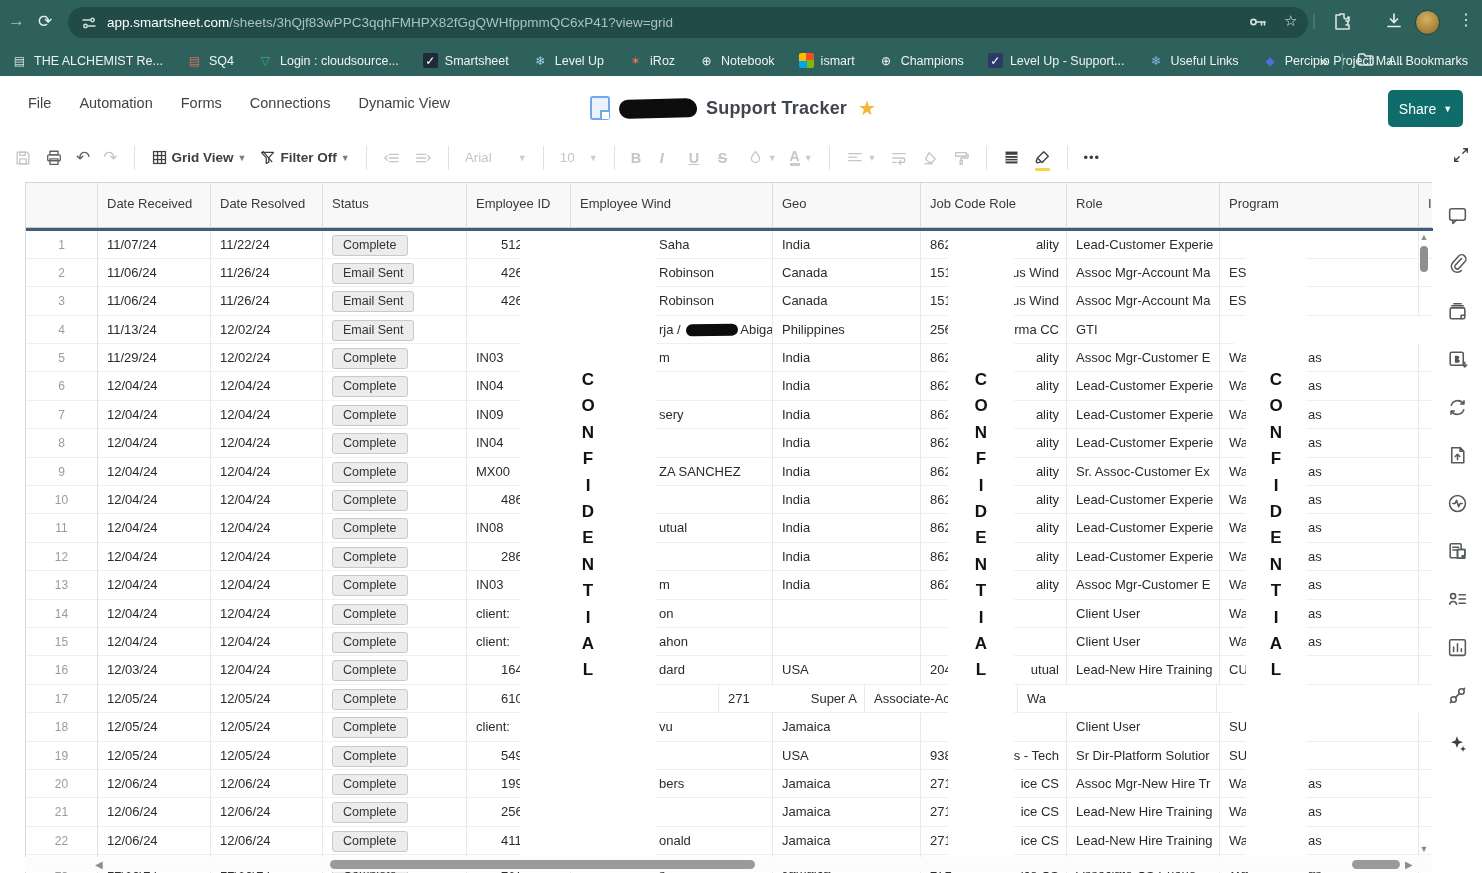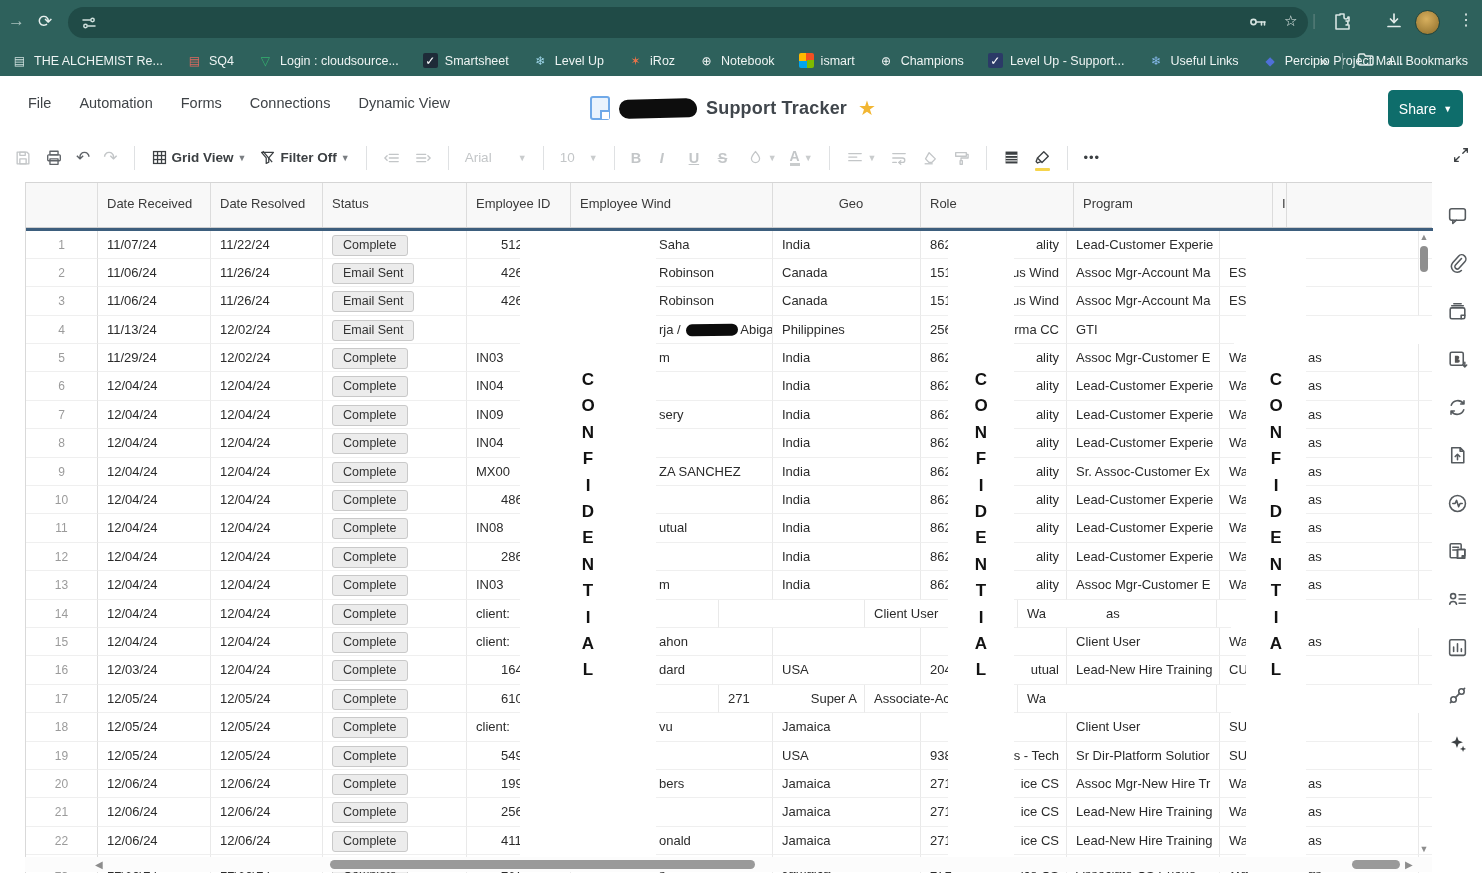--- a/index.html
+++ b/index.html
@@ -115,20 +115,21 @@
       <span id="omni-tune">
         <svg width="16" height="16" viewBox="0 0 16 16">
             <g stroke="#cfe0dd" stroke-width="1.5" fill="none" stroke-linecap="round">
               <line x1="2" y1="5" x2="9" y2="5"></line>
               <circle cx="11.5" cy="5" r="1.7"></circle>
               <line x1="14" y1="11" x2="7" y2="11"></line>
               <circle cx="4.5" cy="11" r="1.7"></circle>
             </g>
           </svg>
       </span>
+      <span id="omni-url"><span class="domain">app.smartsheet.com</span><span class="path">/sheets/3hQjf83wPPC3qqhFMHPX82fGgQWHfppmmQC6xP41?view=grid</span></span>
     </div>
     <span class="abs omni-right" style="left:1248px;">
       <svg width="20" height="16" viewBox="0 0 20 16">
           <g stroke="#d6e4e1" stroke-width="1.6" fill="none" stroke-linecap="round">
             <circle cx="5.5" cy="8" r="2.6"></circle>
             <line x1="8.2" y1="8" x2="17" y2="8"></line>
             <line x1="13.5" y1="8" x2="13.5" y2="11"></line>
             <line x1="16.5" y1="8" x2="16.5" y2="11"></line>
           </g>
         </svg>
@@ -398,21 +399,22 @@
   </span>
 
   <div id="grid" class="abs">
     <div id="ghead">
         <div class="hc" style="width:72px;background:#f8f8f8;border-right:1px solid #dedede;"></div>
         <div class="hc" style="width:113px;">Date Received</div>
         <div class="hc" style="width:112px;">Date Resolved</div>
         <div class="hc" style="width:144px;">Status</div>
         <div class="hc" style="width:104px;">Employee ID</div>
         <div class="hc" style="width:202px;">Employee Wind</div>
-        <div class="hc" style="width:148px;text-align:center;">Geo</div>
+        <div class="hc" style="width:148px;">Geo</div>
+        <div class="hc" style="width:146px;">Job Code Role</div>
         <div class="hc" style="width:153px;">Role</div>
         <div class="hc" style="width:199px;">Program</div>
         <div class="hc" style="width:14px;">I</div>
       </div>
     <div id="blue-line"></div>
     <div id="rows">
         <div class="row">
           <div class="c rn" style="width:72px;">1</div>
           <div class="c" style="width:113px;">11/07/24</div>
           <div class="c" style="width:112px;">11/22/24</div>
@@ -618,20 +620,21 @@
           <div class="c" style="width:153px;">Assoc Mgr-Customer E</div>
           <div class="c c-prog" style="width:199px;"><span>Wa</span><span class="pr">as</span></div>
           <div class="c" style="width:14px; border-right:none;"></div>
         </div>
         <div class="row">
           <div class="c rn" style="width:72px;">14</div>
           <div class="c" style="width:113px;">12/04/24</div>
           <div class="c" style="width:112px;">12/04/24</div>
           <div class="c" style="width:144px;"><span class="pill">Complete</span></div>
           <div class="c c-id " style="width:104px;">client:</div>
+          <div class="c c-name" style="width:202px;"><span>on</span></div>
           <div class="c" style="width:148px;"></div>
           <div class="c c-job" style="width:146px;">
             <span></span>
             <span class="jr"></span>
           </div>
           <div class="c" style="width:153px;">Client User</div>
           <div class="c c-prog" style="width:199px;"><span>Wa</span><span class="pr">as</span></div>
           <div class="c" style="width:14px; border-right:none;"></div>
         </div>
         <div class="row">

